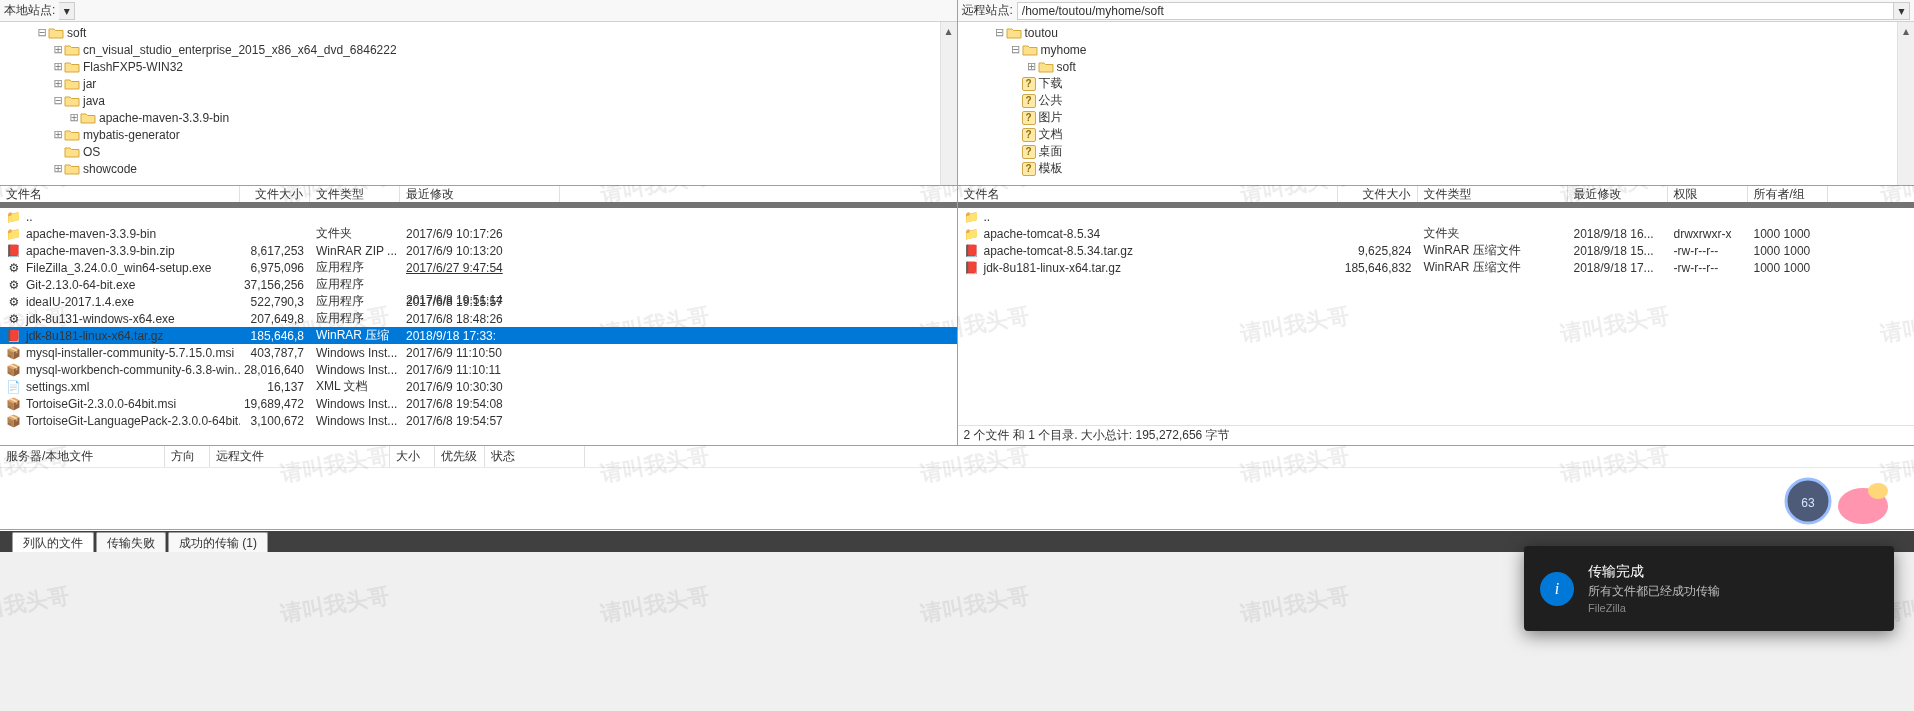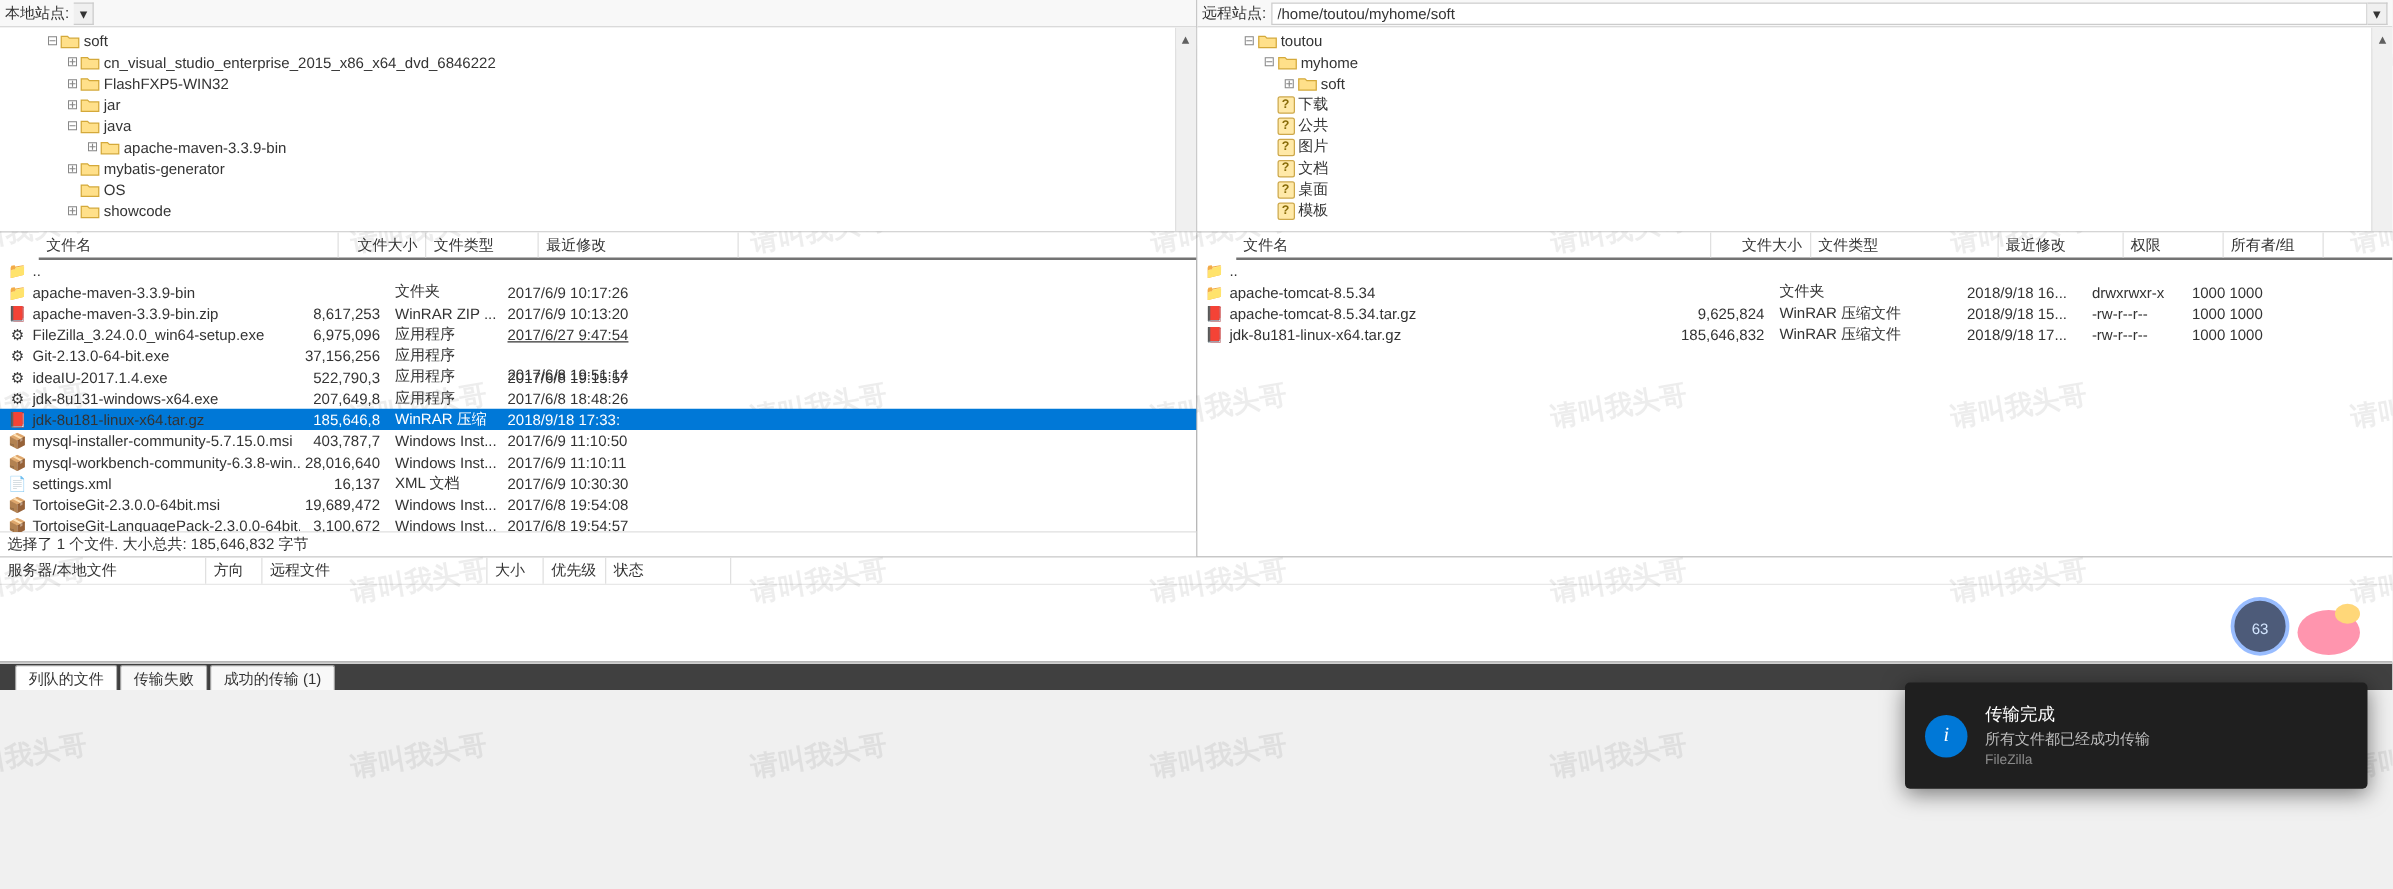--- a/index.html
+++ b/index.html
@@ -16,21 +16,21 @@
 .sb-arrow { height:17px; display:flex; align-items:center; justify-content:center; background:#f0f0f0; color:#606060; }
 .tree-node { display:flex; align-items:center; height:17px; cursor:pointer; }
 .indent { display:inline-block; width:16px; }
 .exp { width:12px; display:inline-flex; justify-content:center; color:#888; font-size:11px; }
 .icon-folder { width:16px; height:14px; margin-right:3px; display:inline-block; }
 .icon-folder svg { width:16px; height:14px; }
 .icon-q { width:14px; height:14px; margin-right:3px; border-radius:2px; background:#ffe9a8; border:1px solid #cda84b; display:inline-flex; align-items:center; justify-content:center; color:#8a6d0b; font-weight:bold; font-size:10px; }
 .mid-row { display:flex; height:260px; border-bottom:1px solid #a0a0a0; }
 .list-pane { flex:1; display:flex; flex-direction:column; background:#fff; border-right:1px solid #a0a0a0; }
 .list-pane:last-child { border-right:none; }
-.list-header { display:flex; height:22px; background:#fff; border-bottom:2px solid #737373;margin-left:31px; }
+.list-header { display:flex; height:22px; background:#fff; border-bottom:6px solid #737373; }
 .hcol { border-right:1px solid #e0e0e0; padding:3px 6px; display:flex; align-items:center; white-space:nowrap; overflow:hidden; }
 .hcol.right { justify-content:flex-end; }
 .list-body { flex:1; overflow:auto; position:relative; }
 .row { display:flex; height:17px; align-items:center; cursor:pointer; }
 .row.highlighted { background:#0078d7; color:#fff; }
 .row.highlighted .cell { color:#fff; }
 .cell { padding:0 6px; white-space:nowrap; overflow:hidden; display:flex; align-items:center; }
 .cell.right { justify-content:flex-end; }
 .file-icon { width:16px; height:14px; margin-right:4px; display:inline-flex; align-items:center; justify-content:center; flex-shrink:0; }
 .status-line { height:20px; background:#fff; border-top:1px solid #e0e0e0; padding:2px 6px; display:flex; align-items:center; }
@@ -433,21 +433,20 @@
             <span class="file-icon">
               <span>📦</span>
             </span>
             <span>TortoiseGit-LanguagePack-2.3.0.0-64bit...</span>
           </div>
           <div class="cell right" style="width: 70px;">3,100,672</div>
           <div class="cell" style="width: 90px;">Windows Inst...</div>
           <div class="cell" style="width: 160px;">2017/6/8 19:54:57</div>
         </div>
       </div>
-    <div class="status-line">选择了 1 个文件. 大小总共: 185,646,832 字节</div>
   </div>
   <div class="list-pane">
     <div class="list-header" id="remote-lh">
         <div class="hcol" style="width: 380px;">文件名</div>
         <div class="hcol right" style="width: 80px;">文件大小</div>
         <div class="hcol" style="width: 150px;">文件类型</div>
         <div class="hcol" style="width: 100px;">最近修改</div>
         <div class="hcol" style="width: 80px;">权限</div>
         <div class="hcol" style="width: 80px;">所有者/组</div>
       </div>
@@ -498,20 +497,21 @@
             </span>
             <span>jdk-8u181-linux-x64.tar.gz</span>
           </div>
           <div class="cell right" style="width: 80px;">185,646,832</div>
           <div class="cell" style="width: 150px;">WinRAR 压缩文件</div>
           <div class="cell" style="width: 100px;">2018/9/18 17...</div>
           <div class="cell" style="width: 80px;">-rw-r--r--</div>
           <div class="cell" style="width: 80px;">1000 1000</div>
         </div>
       </div>
+    <div class="status-line">2 个文件 和 1 个目录. 大小总计: 195,272,656 字节</div>
   </div>
 </div>
 
 <div class="queue-area">
   <div class="queue-header" id="qh">
       <div class="hcol" style="width: 165px;">服务器/本地文件</div>
       <div class="hcol" style="width: 45px;">方向</div>
       <div class="hcol" style="width: 180px;">远程文件</div>
       <div class="hcol" style="width: 45px;">大小</div>
       <div class="hcol" style="width: 50px;">优先级</div>

